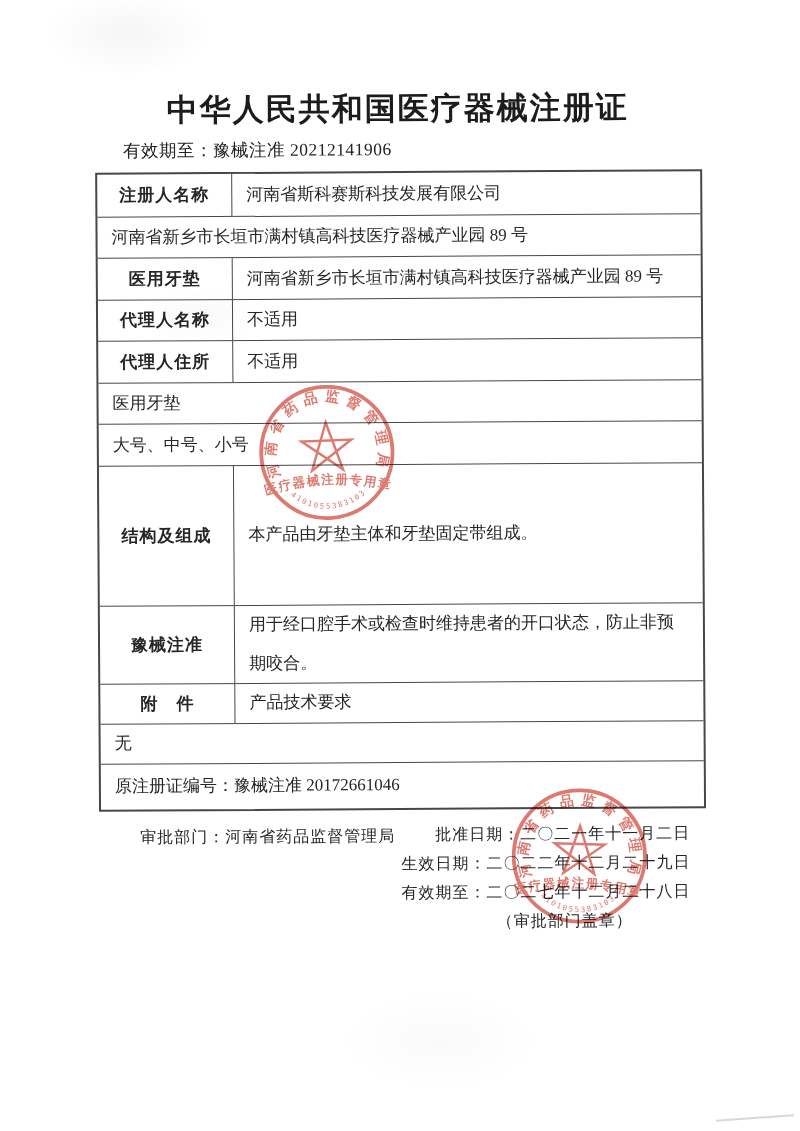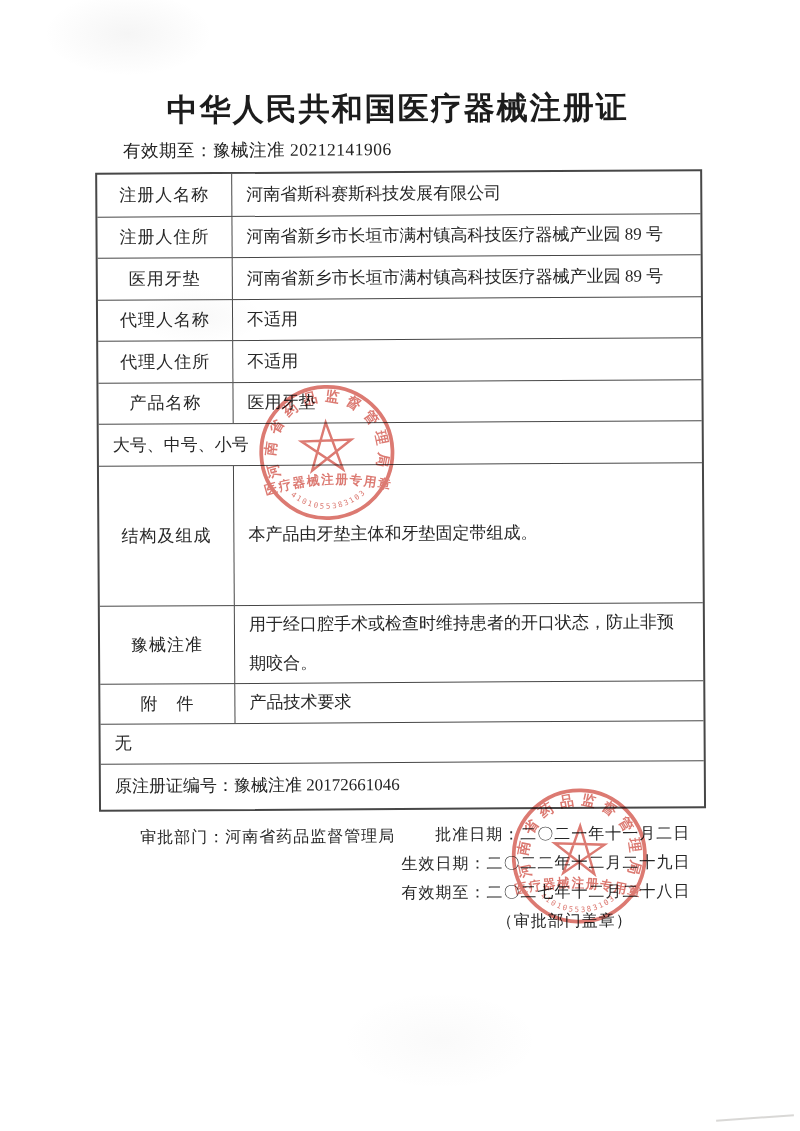--- a/index.html
+++ b/index.html
@@ -50,21 +50,21 @@
   .h-std  { height: 41.5px; }
   .h-tall { height: 140px; }
   .h-med  { height: 78px; }
   .h-short{ height: 40px; }
   .h-last { height: 46px; }
   .tlabel {
     width: 135px; flex: 0 0 135px;
     border-right: 1.5px solid #474747;
     display: flex; align-items: center; justify-content: center;
     font-size: 17px; letter-spacing: 1px;
-    text-align: center; box-sizing: border-box;
+    text-align: center; box-sizing: border-box; font-weight: bold;
   }
   .tvalue {
     flex: 1; display: flex; align-items: center;
     padding: 0 14px; font-size: 17px;
     line-height: 2.3; box-sizing: border-box;
   }
   .footer-dept {
     position: absolute; left: 138px; top: 826px;
     font-size: 16px; letter-spacing: 1px;
   }
@@ -95,37 +95,35 @@
   <div class="cert-line">
     <span>有效期至：</span><span>豫械注准 20212141906</span>
   </div>
 
   <div class="cert-table">
     <div class="trow h-std">
       <div class="tlabel">注册人名称</div>
       <div class="tvalue">河南省斯科赛斯科技发展有限公司</div>
     </div>
     <div class="trow h-std">
-      <div class="tlabel">注册人住所</div>
       <div class="tvalue">河南省新乡市长垣市满村镇高科技医疗器械产业园 89 号</div>
     </div>
     <div class="trow h-std">
       <div class="tlabel">医用牙垫</div>
       <div class="tvalue">河南省新乡市长垣市满村镇高科技医疗器械产业园 89 号</div>
     </div>
     <div class="trow h-std">
       <div class="tlabel">代理人名称</div>
       <div class="tvalue">不适用</div>
     </div>
     <div class="trow h-std">
       <div class="tlabel">代理人住所</div>
       <div class="tvalue">不适用</div>
     </div>
     <div class="trow h-std">
-      <div class="tlabel">产品名称</div>
       <div class="tvalue">医用牙垫</div>
     </div>
     <div class="trow h-std">
       <div class="tvalue">大号、中号、小号</div>
     </div>
     <div class="trow h-tall">
       <div class="tlabel">结构及组成</div>
       <div class="tvalue">本产品由牙垫主体和牙垫固定带组成。</div>
     </div>
     <div class="trow h-med">

